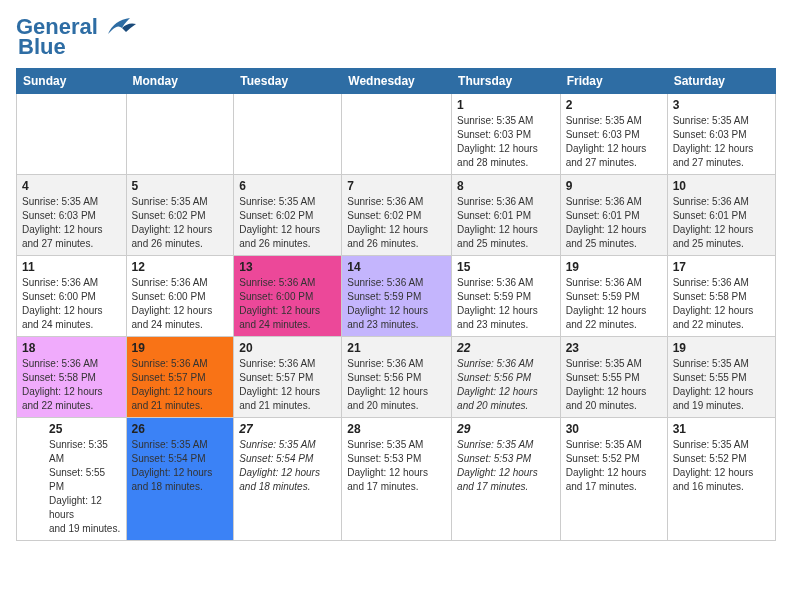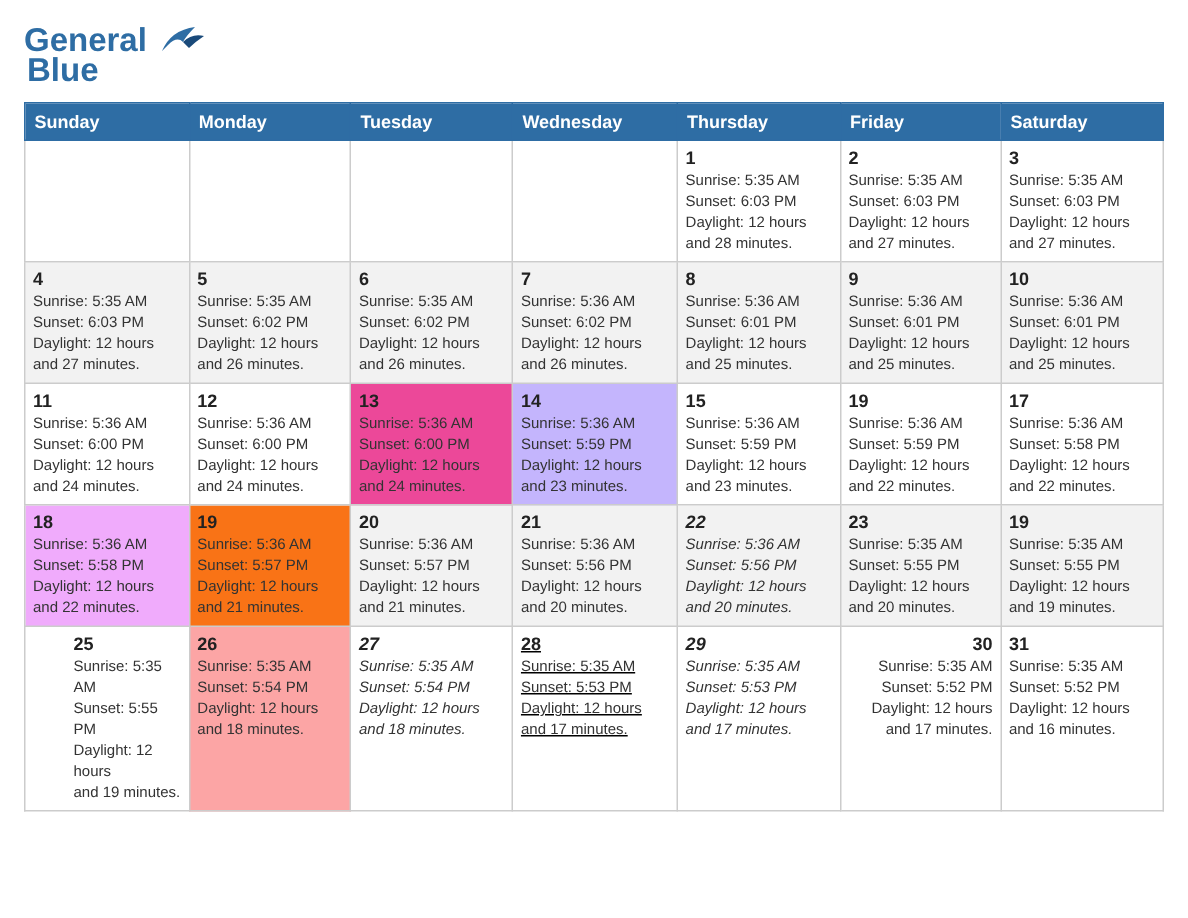--- a/index.html
+++ b/index.html
@@ -291,49 +291,49 @@
         </td>
       </tr>
       <tr>
         <td style="background: rgb(255, 255, 255); padding-left: 32px;">
           <div class="day-num">25</div>
           <div class="day-info" style="white-space: pre-line;">Sunrise: 5:35 AM
 Sunset: 5:55 PM
 Daylight: 12 hours
 and 19 minutes.</div>
         </td>
-        <td style="background: #fca5a5;">
+        <td style="background: #3b82f6;">
           <div class="day-num">26</div>
           <div class="day-info" style="white-space: pre-line;">Sunrise: 5:35 AM
 Sunset: 5:54 PM
 Daylight: 12 hours
 and 18 minutes.</div>
         </td>
         <td style="background: rgb(255, 255, 255); font-style: italic;">
           <div class="day-num">27</div>
           <div class="day-info" style="white-space: pre-line;">Sunrise: 5:35 AM
 Sunset: 5:54 PM
 Daylight: 12 hours
 and 18 minutes.</div>
         </td>
-        <td style="background: rgb(255, 255, 255); text-decoration: underline;">
+        <td style="background: rgb(255, 255, 255);">
           <div class="day-num">28</div>
           <div class="day-info" style="white-space: pre-line;">Sunrise: 5:35 AM
 Sunset: 5:53 PM
 Daylight: 12 hours
 and 17 minutes.</div>
         </td>
         <td style="background: rgb(255, 255, 255); font-style: italic;">
           <div class="day-num">29</div>
           <div class="day-info" style="white-space: pre-line;">Sunrise: 5:35 AM
 Sunset: 5:53 PM
 Daylight: 12 hours
 and 17 minutes.</div>
         </td>
-        <td style="background: rgb(255, 255, 255); text-align: right;">
+        <td style="background: rgb(255, 255, 255);">
           <div class="day-num">30</div>
           <div class="day-info" style="white-space: pre-line;">Sunrise: 5:35 AM
 Sunset: 5:52 PM
 Daylight: 12 hours
 and 17 minutes.</div>
         </td>
         <td style="background: rgb(255, 255, 255);">
           <div class="day-num">31</div>
           <div class="day-info" style="white-space: pre-line;">Sunrise: 5:35 AM
 Sunset: 5:52 PM

